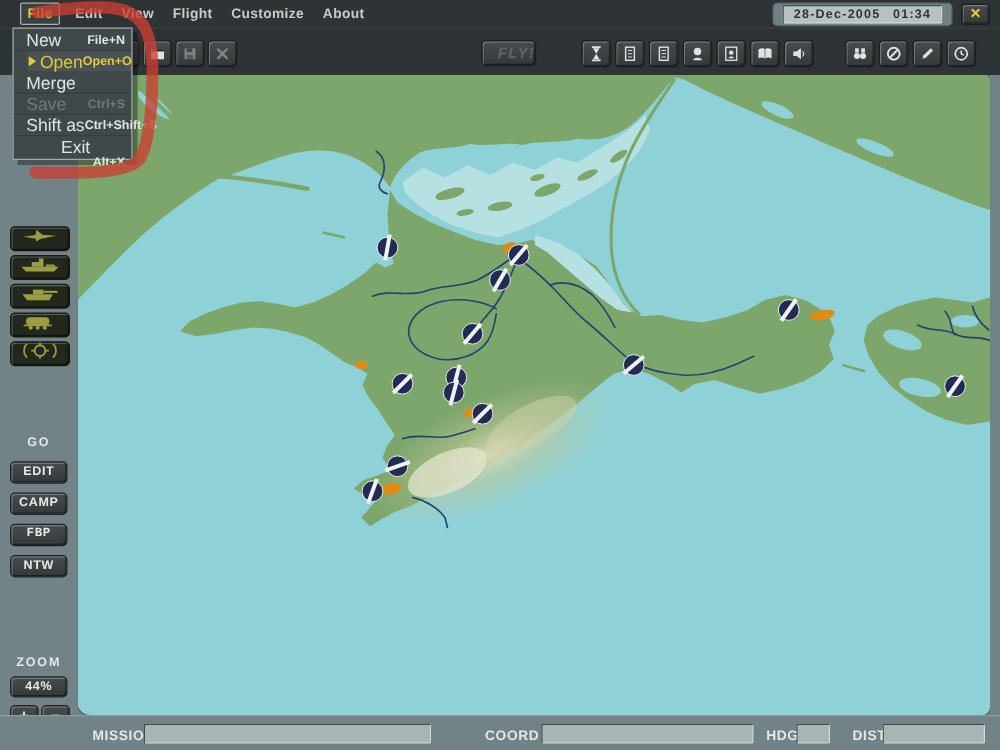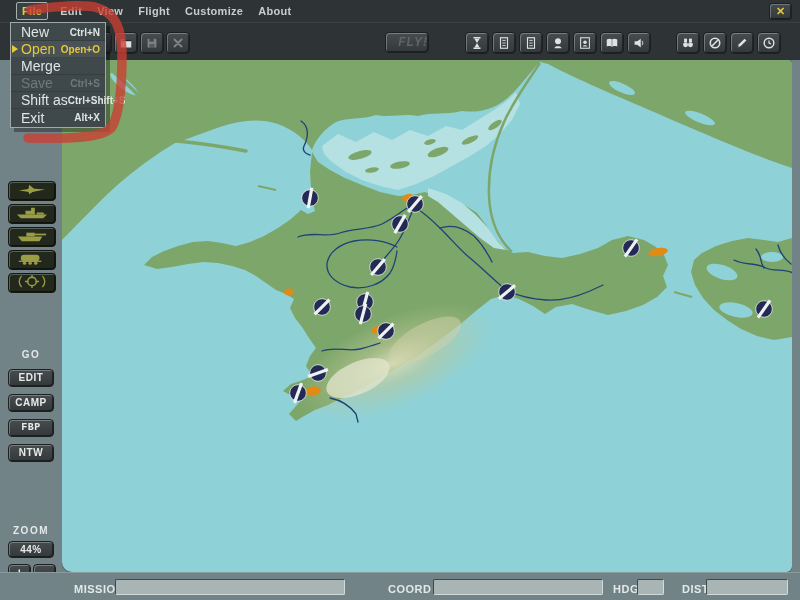--- a/index.html
+++ b/index.html
@@ -103,24 +103,24 @@
     position:absolute; left:10px; top:22px; width:96px;
     background:#3f484b; border:1px solid #9fa9a9;
     box-shadow:4px 4px 0 rgba(0,0,0,.35);
     z-index:6; padding:1px 0;
   }
   .drow {
     position:relative; height:17px; display:flex; align-items:center;
     padding:0 5px 0 10px; cursor:pointer;
     border-bottom:1px solid rgba(0,0,0,.15);
   }
-  .drow:last-child { border-bottom:none; }
+  .drow:last-child { border-bottom:none;flex-direction:column; }
   .drow .lbl { font-size:14px; font-weight:normal; color:#dfe5e5; white-space:nowrap; }
   .drow .sc  { margin-left:auto; font-size:10px; font-weight:bold; color:#dfe5e5; white-space:nowrap; }
-  .drow.hl { background:rgba(255,255,255,.06); }
+  .drow.hl { background:rgba(255,255,255,.06);margin-left:11px; }
   .drow.hl .lbl, .drow.hl .sc { color:#e4c938; }
   .drow.off .lbl, .drow.off .sc { color:#6f797b; }
   .drow .arrow {
     position:absolute; left:1px; top:4px; width:0; height:0;
     border-left:6px solid #e4c938; border-top:4px solid transparent; border-bottom:4px solid transparent;
   }
   
   .annot { position:absolute; left:0; top:0; z-index:10; pointer-events:none; }
 </style>
 </head>
@@ -276,20 +276,26 @@
   <div class="menurow">
     <div id="menu-items" style="display:flex;align-items:center;">
         <div class="menu-item active">File</div>
         <div class="menu-item">Edit</div>
         <div class="menu-item">View</div>
         <div class="menu-item">Flight</div>
         <div class="menu-item">Customize</div>
         <div class="menu-item">About</div>
       </div>
   </div>
+  <div class="clockpanel">
+    <div class="clockinset">
+      <span>28-Dec-2005</span>
+      <span>01:34</span>
+    </div>
+  </div>
   <div class="winclose">✕</div>
   <div class="toolrow">
     <div id="tb-file-group">
         <div class="tbtn" style="left: 88px;">
           <span>
             <svg width="14" height="14" viewBox="0 0 16 16">
               <path d="M4 2h5l3 3v9H4z" fill="none" stroke="currentColor" stroke-width="1.4"></path>
               <path d="M9 2v3h3" fill="none" stroke="currentColor"></path>
             </svg>
           </span>
@@ -481,21 +487,21 @@
   <div class="bb-field" style="left:433px;width:170px"></div>
   <span class="bb-label" style="left:613px">HDG</span>
   <div class="bb-field" style="left:637px;width:27px"></div>
   <span class="bb-label" style="left:682px">DIST</span>
   <div class="bb-field" style="left:706px;width:82px"></div>
 </div>
 
 <div class="dropdown" id="file-menu">
     <div class="drow">
       <span class="lbl">New</span>
-      <span class="sc">Ctrl+N</span>
+      <span class="sc">File+N</span>
     </div>
     <div class="drow hl">
       <span class="arrow"></span>
       <span class="lbl">Open</span>
       <span class="sc">Open+O</span>
     </div>
     <div class="drow">
       <span class="lbl">Merge</span>
       <span class="sc"></span>
     </div>

